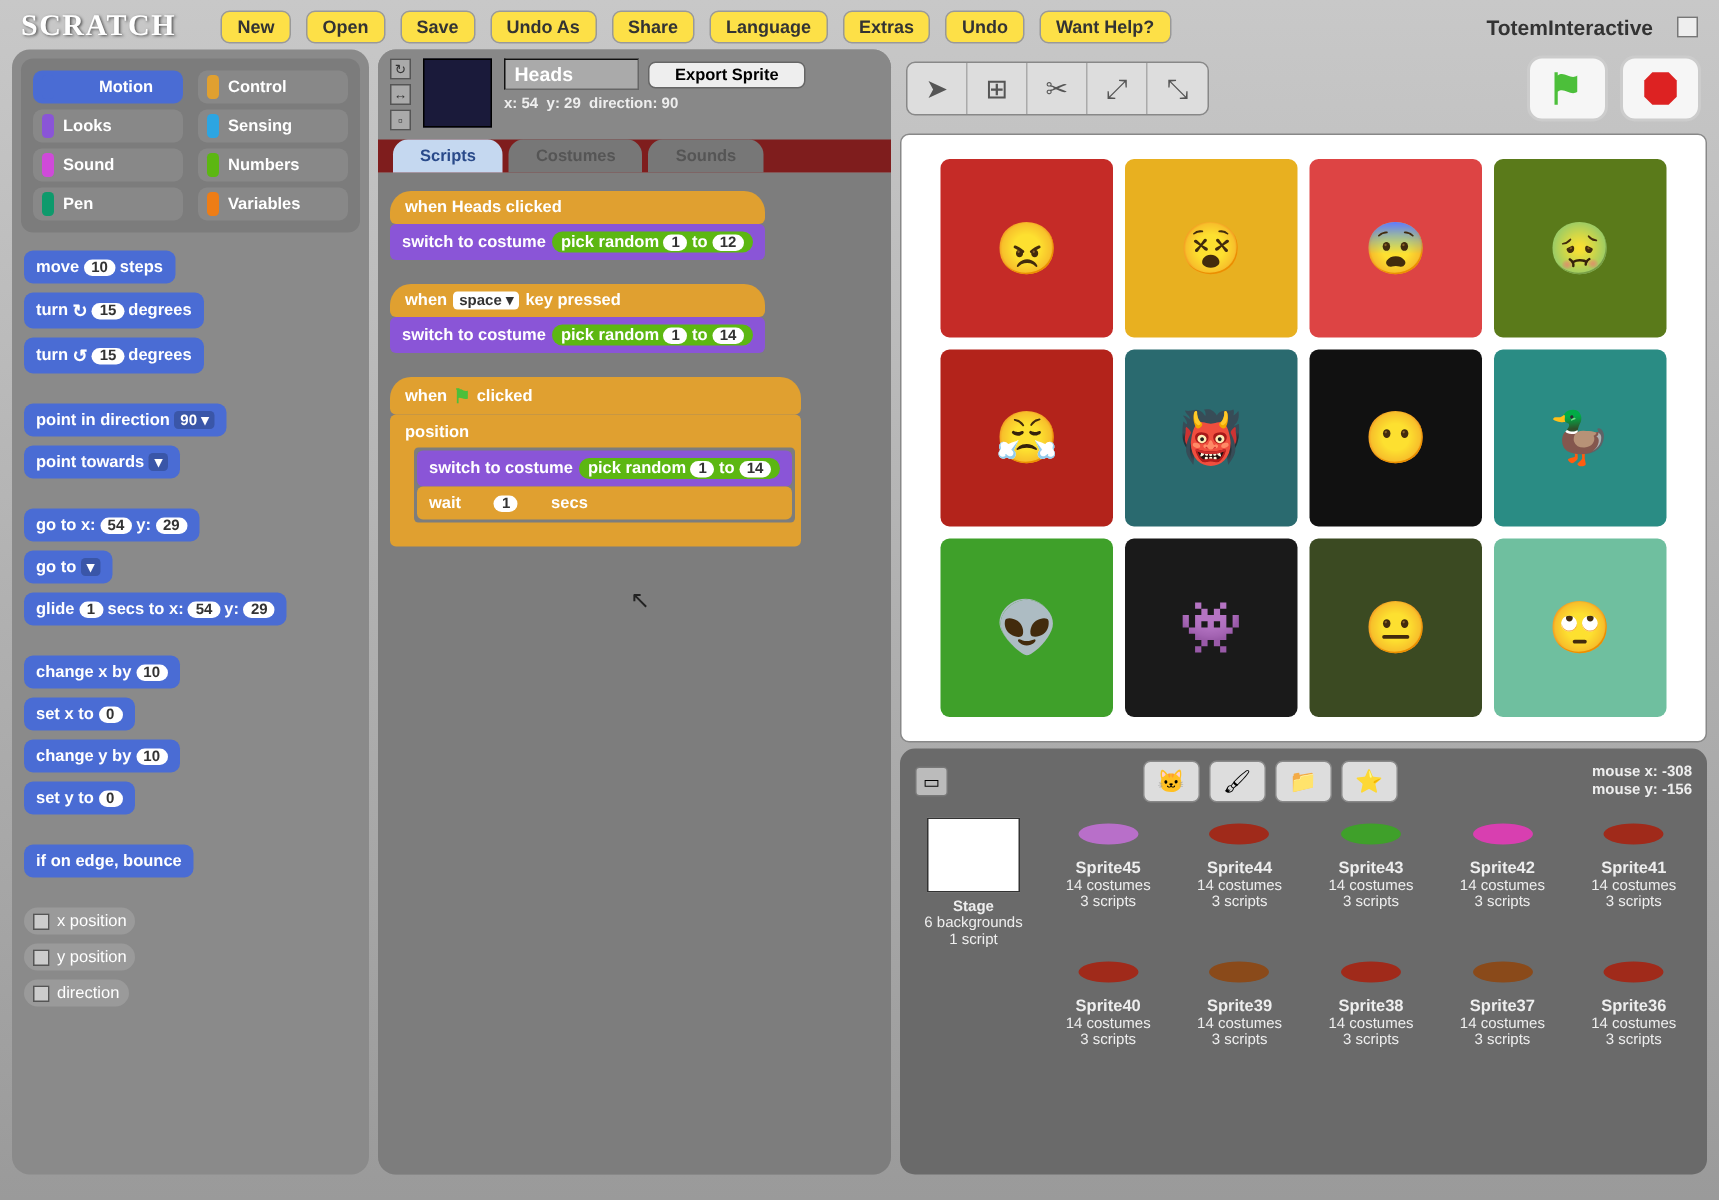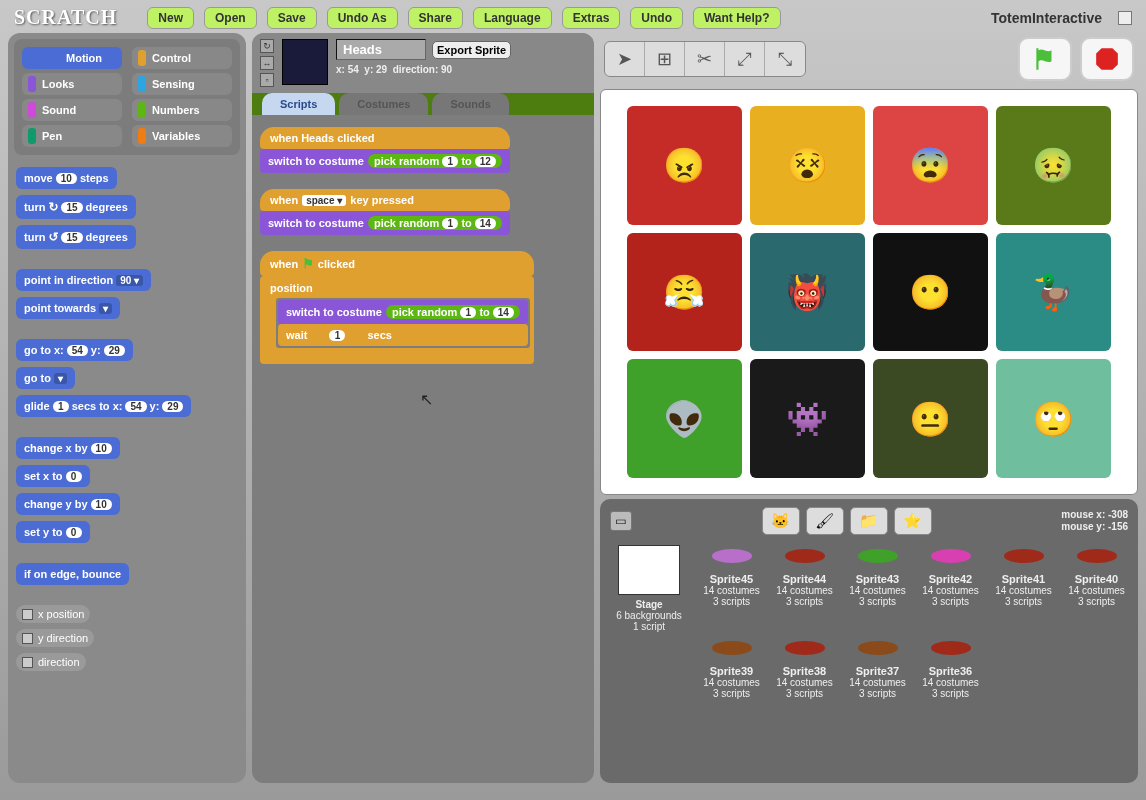--- a/index.html
+++ b/index.html
@@ -1,20 +1,20 @@
 <!DOCTYPE html>
 <html><head>
 <meta charset="utf-8">
 <style>
   * { box-sizing: border-box; margin: 0; padding: 0; font-family: Verdana, Geneva, sans-serif; }
   body { background: linear-gradient(#c8c8c8, #9a9a9a); width: 1146px; height: 800px; overflow: hidden; border-radius: 14px; }
   .topbar { display: flex; align-items: center; padding: 6px 14px 4px 14px; gap: 10px; }
   .logo { font-family: "Comic Sans MS", cursive; font-weight: bold; color: #fff; text-shadow: 1px 1px 2px #555; font-size: 20px; letter-spacing: 1px; }
   .menu { display: flex; gap: 10px; flex: 1; margin-left: 20px;}
-  .menu-btn { background: #bef264; border: 1px solid #999; border-radius: 6px; padding: 3px 10px; font-size: 12px; font-weight: bold; color: #333; cursor: pointer; }
+  .menu-btn { background: #fde047; border: 1px solid #999; border-radius: 6px; padding: 3px 10px; font-size: 12px; font-weight: bold; color: #333; cursor: pointer; }
   .username { font-weight: bold; color: #333; font-size: 14px; }
   .user-sq { width: 14px; height: 14px; border: 1px solid #777; background: #eee; display:inline-block; margin-left:6px;}
   .main { display: flex; height: 758px; padding: 0 8px 8px 8px; gap: 6px; }
   .col { background: #8e8e8e; border-radius: 12px; }
   
   .palette { width: 238px; background: #8a8a8a; border-radius: 12px; padding: 6px; overflow: hidden; display:flex; flex-direction:column;}
   .cat-grid { display: grid; grid-template-columns: 1fr 1fr; gap: 4px 10px; background: #7c7c7c; border-radius: 8px; padding: 8px; }
   .cat { border-radius: 6px; padding: 3px 6px; font-size: 11px; font-weight: bold; color: #fff; display:flex; align-items:center; cursor:pointer; background:#888;}
   .cat .swatch{width:8px;height:16px;border-radius:3px;margin-right:6px;}
   .cat.active { background: #4a6cd4; gap: 24px; }
@@ -27,23 +27,23 @@
   .spacer{height:8px;}
   
   .mid { width: 342px; display:flex; flex-direction:column; gap:0;}
   .sprite-header{background:#888;border-radius:12px 12px 0 0;padding:6px 8px;display:flex;gap:8px;align-items:flex-start;}
   .ctl-col{display:flex;flex-direction:column;gap:3px;}
   .ctl-btn{width:14px;height:14px;border:1px solid #555;background:#aaa;font-size:9px;display:flex;align-items:center;justify-content:center;color:#333;}
   .sprite-thumb{width:46px;height:46px;background:#1a1a3a;border:1px solid #000;}
   .sprite-info{flex:1;display:flex;flex-direction:column;gap:4px;}
   .sprite-name-row{display:flex;gap:6px;align-items:center;}
   .sprite-name{background:#aaa;border:1px inset #666;color:#fff;font-weight:bold;padding:2px 6px;font-size:13px;width:90px;}
-  .export-btn{background:#eee;border:1px solid #666;border-radius:5px;padding:2px 4px;font-size:11px;font-weight:bold;}
+  .export-btn{background:#eee;border:1px solid #666;border-radius:5px;padding:2px 17px;font-size:11px;font-weight:bold;}
   .coords{font-size:10px;color:#eee;font-weight:bold;}
-  .tabs{display:flex;gap:4px;padding:0 10px;background:#4d7c0f;}
+  .tabs{display:flex;gap:4px;padding:0 10px;background:#7f1d1d;}
   .tab{background:#777;color:#555;border-radius:10px 10px 0 0;padding:5px 18px;font-size:11px;font-weight:bold;cursor:pointer;}
   .tab.active{background:#c5d8f0;color:#2a4a8a;}
   .script-area{flex:1;background:#7d7d7d;border-radius:0 0 12px 12px;padding:12px 8px;overflow:auto;}
   .stack{margin-bottom:16px;width:fit-content;}
   .hat{background:#e0a030;color:#fff;font-size:11px;font-weight:bold;padding:5px 10px 5px 10px;border-radius:14px 14px 4px 4px;display:flex;align-items:center;gap:4px;}
   .pblock{background:#8a55d7;color:#fff;font-size:11px;font-weight:bold;padding:5px 8px;display:flex;align-items:center;gap:4px;border-radius:4px;}
   .cblock{background:#e0a030;color:#fff;font-size:11px;font-weight:bold;padding:5px 8px;border-radius:4px;display:flex;align-items:center;gap:22px;}
   .c-wrap{background:#e0a030;border-radius:4px;padding:4px 4px 4px 4px;}
   .c-body{background:#7d7d7d;margin:2px 0 2px 12px;padding:2px;border-radius:3px;}
   .green-op{background:#5cb712;border-radius:10px;padding:1px 6px;display:inline-flex;gap:3px;align-items:center;}
@@ -63,21 +63,21 @@
   .stage-text{font-family:"Comic Sans MS",cursive;font-size:14px;color:#000;padding:4px 14px;line-height:1.35;}
   .sprite-panel{flex:1;background:#6a6a6a;border-radius:10px;padding:6px;display:flex;flex-direction:column;}
   .sprite-bar{display:flex;align-items:center;gap:6px;padding:2px 4px 6px 4px;}
   .sprite-bar .spacer-flex{flex:1;}
   .new-btns{display:flex;gap:6px;}
   .new-btn{width:38px;height:28px;background:#ddd;border:1px solid #888;border-radius:5px;display:flex;align-items:center;justify-content:center;font-size:15px;cursor:pointer;}
   .mouse-info{font-size:10px;color:#eee;text-align:right;line-height:1.2;font-weight:bold;}
   .sprite-scroll{flex:1;display:flex;gap:4px;overflow:hidden;}
   .stage-item{width:86px;text-align:center;color:#eee;font-size:10px;}
   .stage-item .thumb{width:62px;height:50px;background:#fff;border:1px solid #333;margin:4px auto;}
-  .sprite-grid{flex:1;display:grid;grid-template-columns:repeat(6,1fr);grid-auto-rows:90px;gap:2px;overflow-y:auto;}
+  .sprite-grid{flex:1;display:grid;grid-template-columns:repeat(5,1fr);grid-auto-rows:90px;gap:2px;overflow-y:auto;}
   .sp-item{text-align:center;color:#eee;font-size:10px;}
   .sp-item .sthumb{width:54px;height:30px;margin:0 auto 2px auto;display:flex;align-items:center;justify-content:center;}
   .sp-item .name{font-weight:bold;font-size:11px;}
   .sm-btn{width:22px;height:20px;border:1px solid #777;background:#bbb;border-radius:3px;display:flex;align-items:center;justify-content:center;font-size:12px;}
   svg.flag{width:26px;height:26px;}
   svg.stop{width:26px;height:26px;}
   .turn-ico{font-size:12px;}
 </style>
 </head>
 <body>
@@ -203,21 +203,21 @@
       <div class="mblock">
           <span>if on edge, bounce</span>
         </div>
       <div class="spacer"></div>
       <div class="reporter">
           <span class="cb"></span>
           <span>x position</span>
         </div>
       <div class="reporter">
           <span class="cb"></span>
-          <span>y direction</span>
+          <span>y position</span>
         </div>
       <div class="reporter">
           <span class="cb"></span>
           <span>direction</span>
         </div>
     </div>
   </div>
 
   <div class="col mid">
     <div class="sprite-header">

